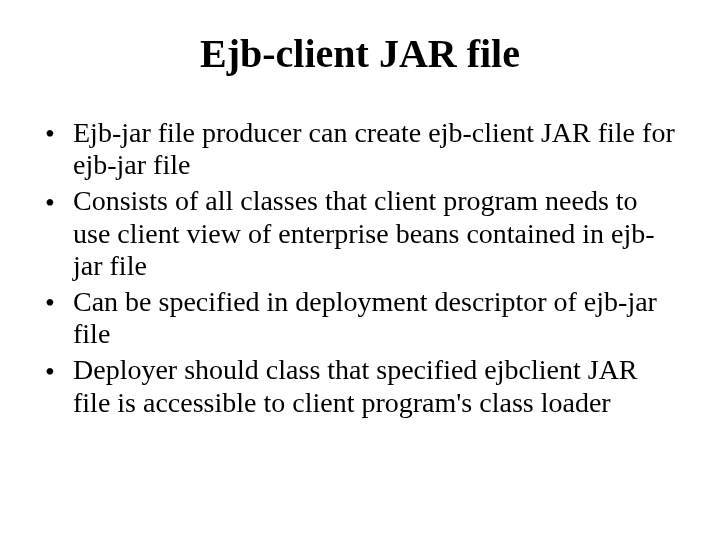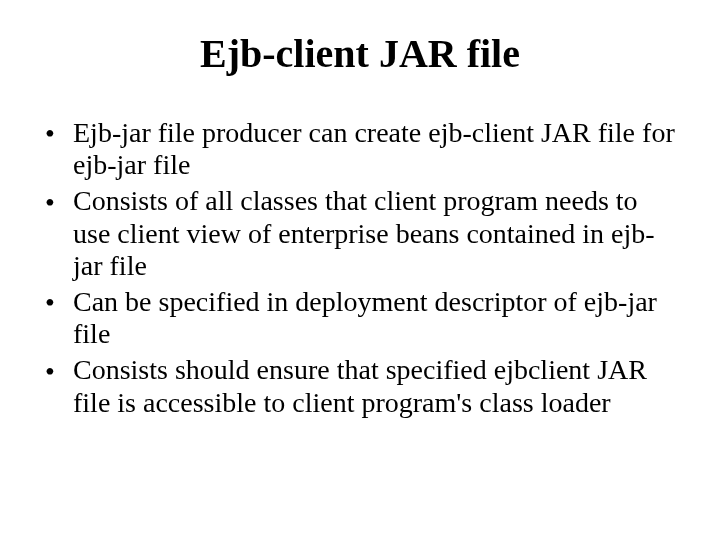--- a/index.html
+++ b/index.html
@@ -56,16 +56,16 @@
     <li>
       <span class="dot">•</span>
       <span>Consists of all classes that client program needs to use client view of enterprise beans contained in ejb-jar file</span>
     </li>
     <li>
       <span class="dot">•</span>
       <span>Can be specified in deployment descriptor of ejb-jar file</span>
     </li>
     <li>
       <span class="dot">•</span>
-      <span>Consists should ensure that specified ejbclient JAR file is accessible to client program's class loader</span>
+      <span>Deployer should class that specified ejbclient JAR file is accessible to client program's class loader</span>
     </li>
   </ul>
 </div>
 
 </body></html>

